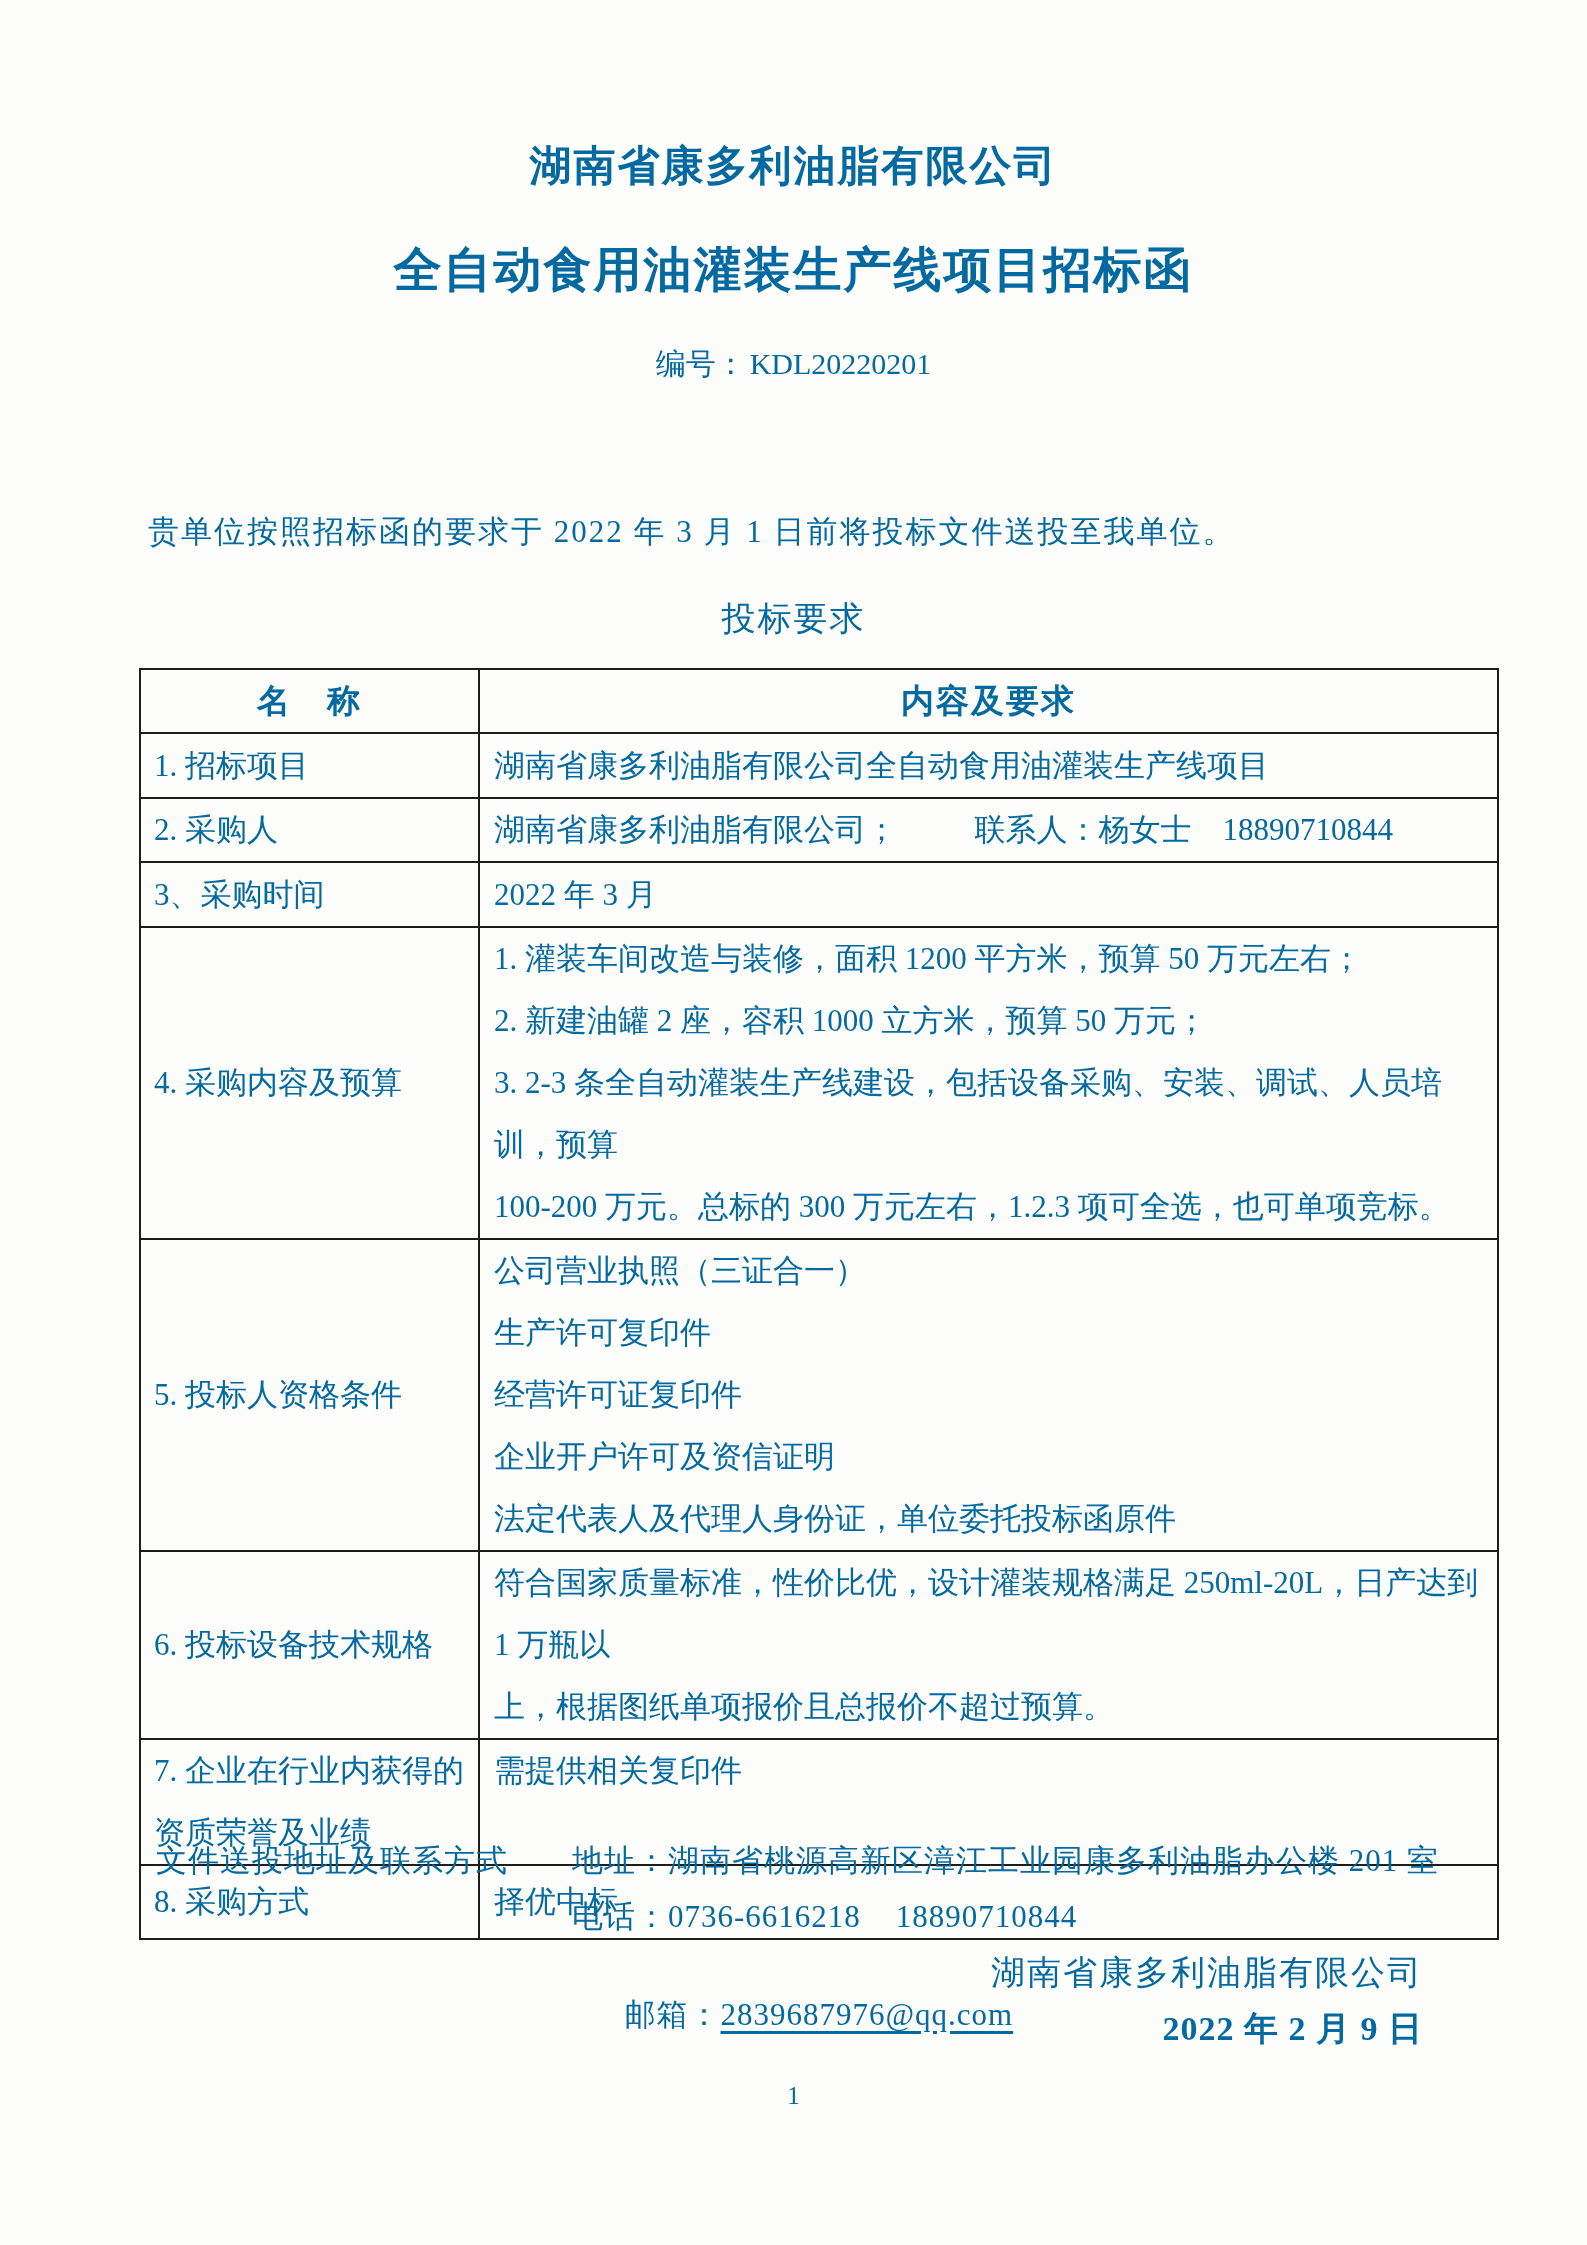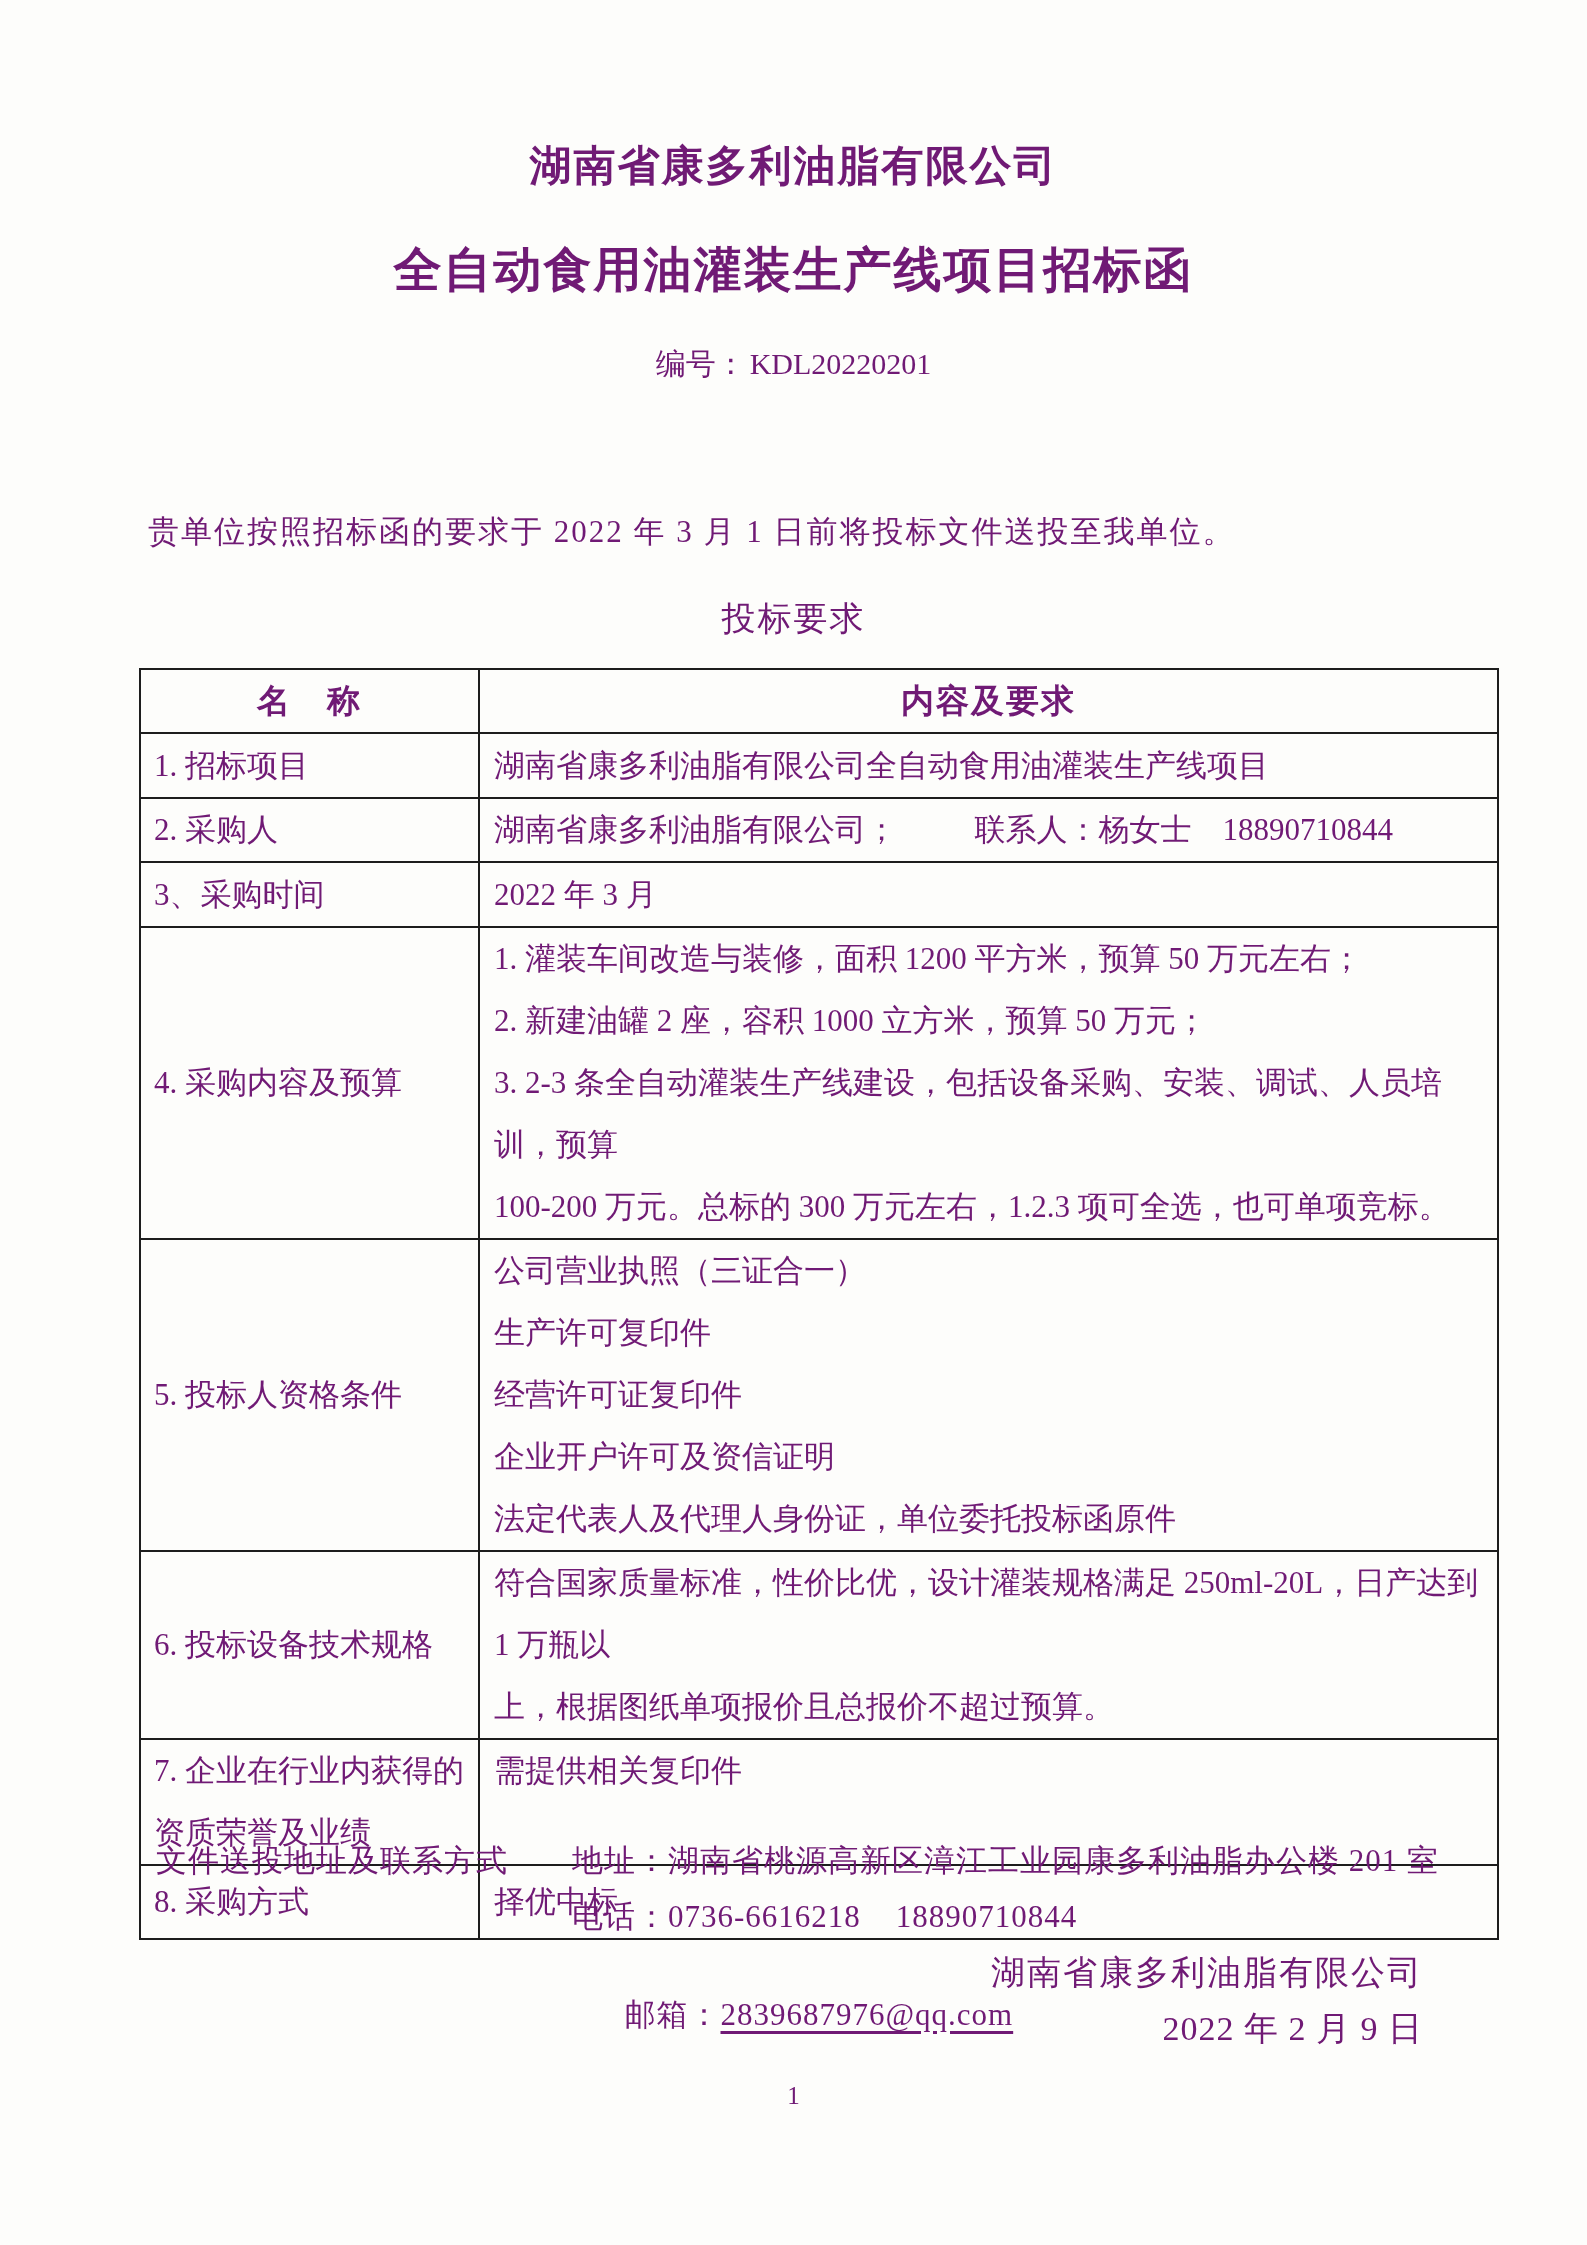--- a/index.html
+++ b/index.html
@@ -1,19 +1,19 @@
 <!DOCTYPE html>
 <html><head>
 <meta charset="utf-8">
 <style>
   * { margin:0; padding:0; box-sizing:border-box; }
   html,body { background:#ffffff; }
   .page {
     position:relative; width:1587px; height:2245px;
-    background:#fdfdfb; color:#701a75; overflow:hidden;
+    background:#fdfdfb; color:#0369a1; overflow:hidden;
     font-family:"Liberation Serif","DejaVu Serif",serif;
   }
   .t1 {
     position:absolute; top:138px; left:0; width:100%; text-align:center;
     font-family:"Liberation Sans","DejaVu Sans",sans-serif;
     font-weight:bold; font-size:42px; letter-spacing:2px;
   }
   .t2 {
     position:absolute; top:238px; left:0; width:100%; text-align:center;
     font-family:"Liberation Sans","DejaVu Sans",sans-serif;
@@ -50,21 +50,21 @@
   tr.h-r5 { height:122px; }
   tr.h-r6 { height:126px;padding-left:16px; }
   tr.h-r7 { height:74px; }
   td.vtop { vertical-align:top; }
 
   .contact-label { position:absolute; top:1840px; left:156px; font-size:31px; letter-spacing:1px; white-space:pre-wrap; }
   .contact { position:absolute; top:1840px; left:572px; font-size:31px; letter-spacing:1px; }
   .contact .cline { line-height:42px; margin-bottom:14px; white-space:pre-wrap; }
   .email { text-decoration:underline; text-underline-offset:6px; }
   .sig-co  { position:absolute; top:1950px; left:0; width:1423px; text-align:right; font-size:34px; letter-spacing:2px; white-space:pre-wrap; }
-  .sig-date{ position:absolute; top:2006px; left:0; width:1423px; text-align:right; font-size:34px; letter-spacing:1px; white-space:pre-wrap; }
+  .sig-date{ position:absolute; top:2006px; left:0; width:1423px; text-align:right; font-size:34px; letter-spacing:1px; white-space:pre-wrap;font-weight:bold; }
   .pageno { position:absolute; top:2082px; left:0; width:100%; text-align:center; font-size:25px; }
 </style>
 </head>
 <body>
 
 <div class="page">
 
   <div class="t1">湖南省康多利油脂有限公司</div>
   <div class="t2">全自动食用油灌装生产线项目招标函</div>
 

